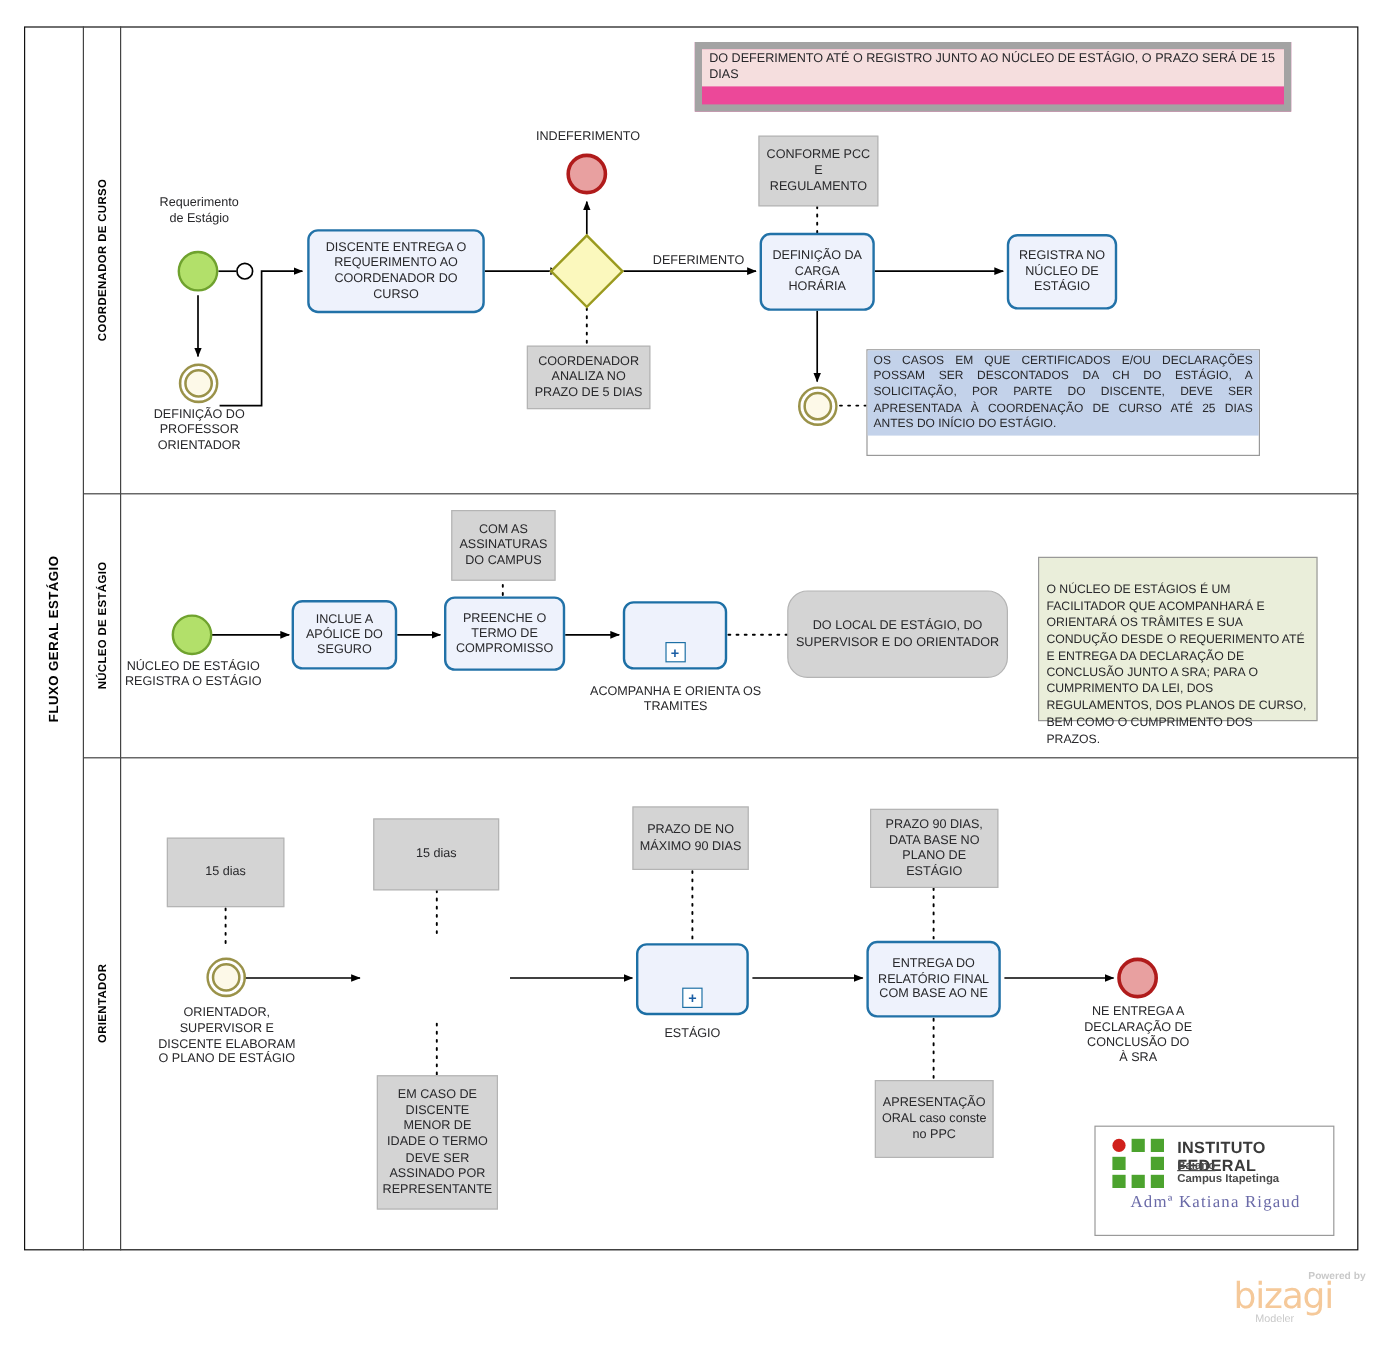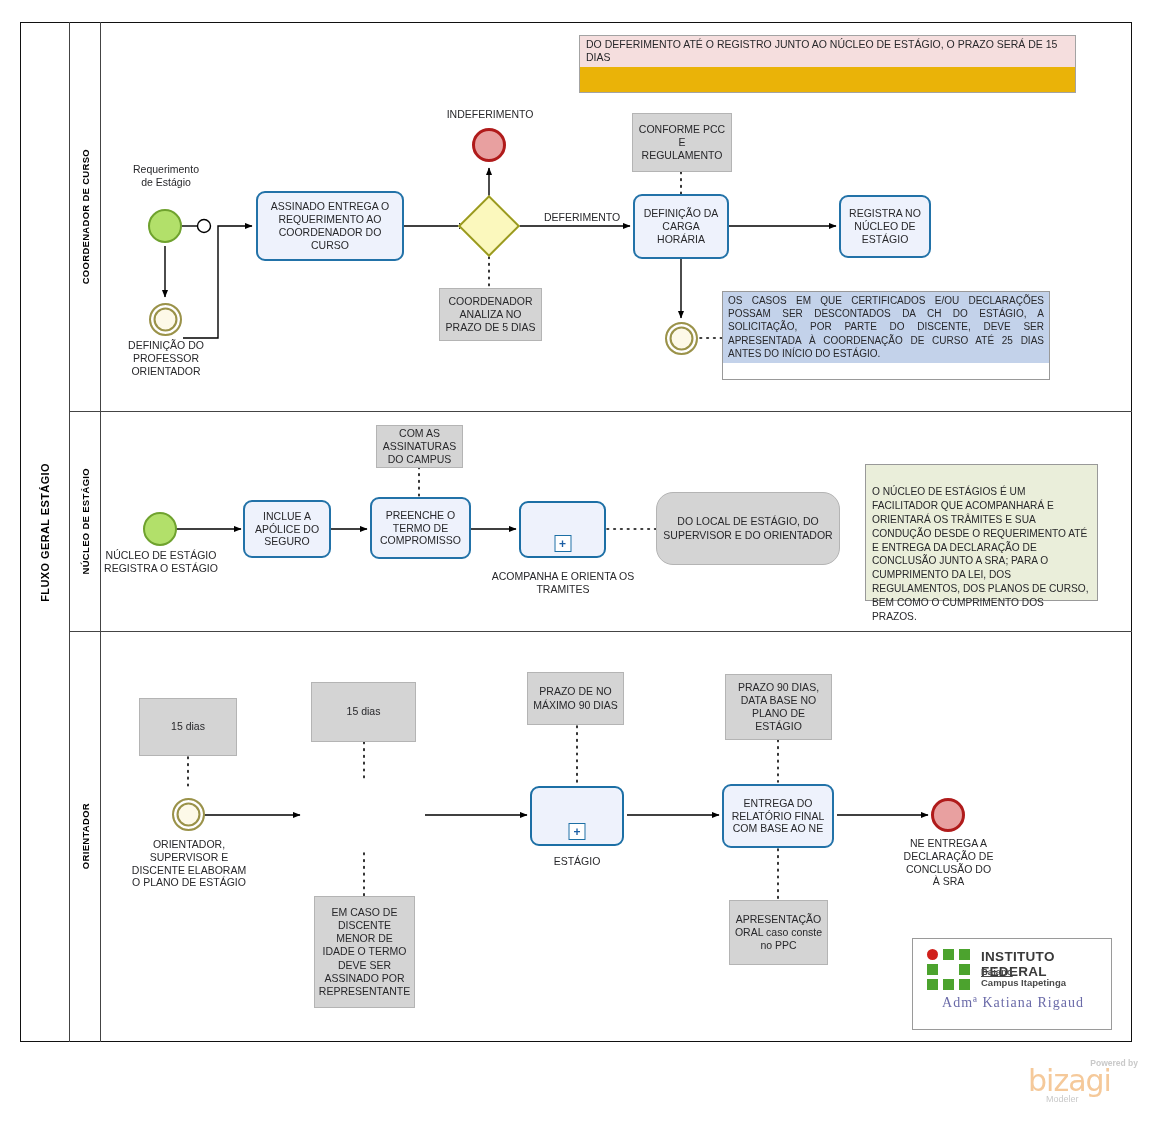--- a/index.html
+++ b/index.html
@@ -33,21 +33,21 @@
   .ev-inter{background:#fdf9e8;border:2.5px solid #9a9249;box-shadow:0 0 0 2.5px #fff inset,0 0 0 4.6px #9a9249 inset;}
   .ev-end-red{background:#e8a0a0;border:3px solid #b01b1b;}
   .ev-end-red2{background:#e8a0a0;border:3px solid #b01b1b;}
 
   .gw{background:#fbf8bd;border:2px solid #9a9a20;transform:rotate(45deg);}
 
   
   .note-gray{background:#d4d4d4;border:1px solid #b4b4b4;display:flex;align-items:center;
              justify-content:center;text-align:center;font-size:10.5px;color:#28282b;
              line-height:1.25;padding:3px 4px;}
-  .note-pink{background:#eab308;border:1px solid #a3a3a3;}
+  .note-pink{background:#ec4899;border:6px solid #a3a3a3;}
   .note-pink .inner{background:#f5dede;padding:2px 6px 3px 6px;font-size:10.5px;color:#28282b;line-height:1.25;}
   .note-blue{background:#fff;border:1px solid #999;}
   .note-blue .inner{background:#c3d2ea;padding:2px 5px 3px 5px;font-size:10px;color:#28282b;
              line-height:1.32;text-align:justify;}
   .note-green{background:#eaeeda;border:1px solid #999;font-size:10.2px;color:#28282b;
              line-height:1.36;padding:20px 6px;}
 
   .lbl{position:absolute;font-size:10.5px;color:#28282b;text-align:center;line-height:1.22;}
 
   
@@ -152,21 +152,21 @@
   <div class="lbl" style="left:110px;top:163px;width:112px;white-space:pre-line;">Requerimento
 de Estágio</div>
   <div class="abs ev ev-start" style="left:148px;top:209px;width:34px;height:34px;"></div>
 
   <div class="abs ev ev-inter" style="left:149px;top:303px;width:33px;height:33px;"></div>
   <div class="lbl" style="left:108px;top:339px;width:116px;white-space:pre-line;">DEFINIÇÃO DO
 PROFESSOR
 ORIENTADOR</div>
 
   <div class="abs task" style="left:256px;top:191px;width:148px;height:70px;">
-    <span>ASSINADO ENTREGA O REQUERIMENTO AO COORDENADOR DO CURSO</span>
+    <span>DISCENTE ENTREGA O REQUERIMENTO AO COORDENADOR DO CURSO</span>
   </div>
 
   <div class="lbl" style="left:430px;top:108px;width:120px;">INDEFERIMENTO</div>
   <div class="abs ev ev-end-red" style="left:472px;top:128px;width:34px;height:34px;"></div>
 
   <div class="abs gw" style="left:467px;top:204px;width:44px;height:44px;"></div>
   <div class="lbl" style="left:516px;top:211px;width:110px;text-align:left;padding-left:28px;">DEFERIMENTO</div>
 
   <div class="abs note-gray" style="left:439px;top:288px;width:103px;height:53px;">
     <span>COORDENADOR ANALIZA NO PRAZO DE 5 DIAS</span>
@@ -191,21 +191,21 @@
   </div>
 
   <div class="abs ev ev-start" style="left:143px;top:512px;width:34px;height:34px;"></div>
   <div class="lbl" style="left:102px;top:549px;width:118px;white-space:pre-line;">NÚCLEO DE ESTÁGIO
 REGISTRA O ESTÁGIO</div>
 
   <div class="abs task" style="left:243px;top:500px;width:88px;height:58px;">
     <span>INCLUE A APÓLICE DO SEGURO</span>
   </div>
 
-  <div class="abs note-gray" style="left:376px;top:425px;width:87px;height:43px;">
+  <div class="abs note-gray" style="left:376px;top:425px;width:87px;height:59px;">
     <span>COM AS ASSINATURAS DO CAMPUS</span>
   </div>
 
   <div class="abs task" style="left:370px;top:497px;width:101px;height:62px;">
     <span>PREENCHE O TERMO DE COMPROMISSO</span>
   </div>
 
   <div class="abs subproc" style="left:519px;top:501px;width:87px;height:57px;">
     <span class="plus">+</span>
   </div>

